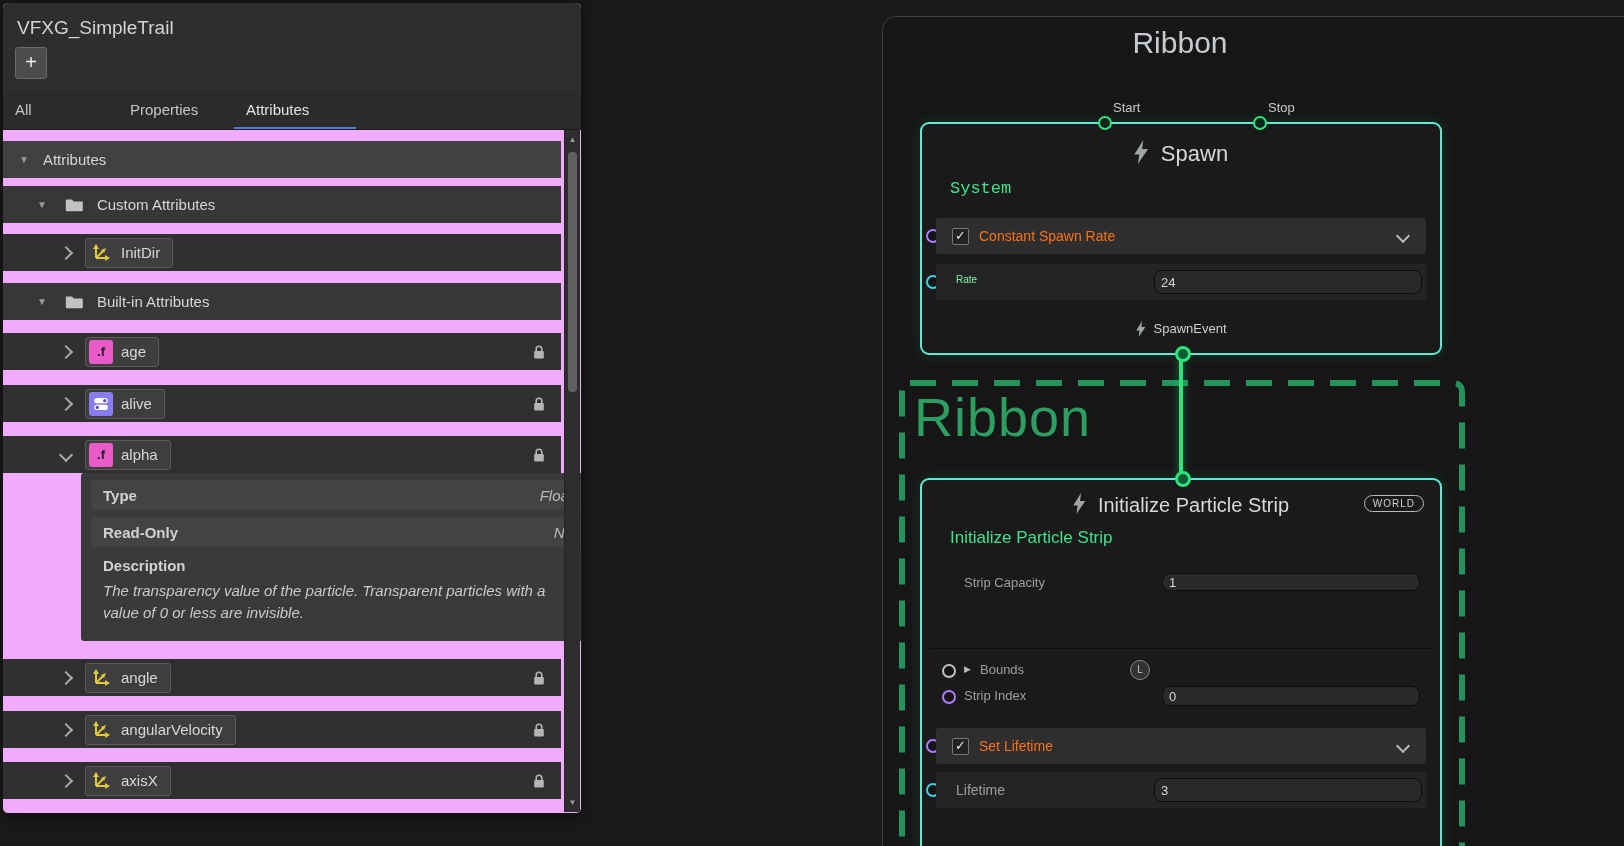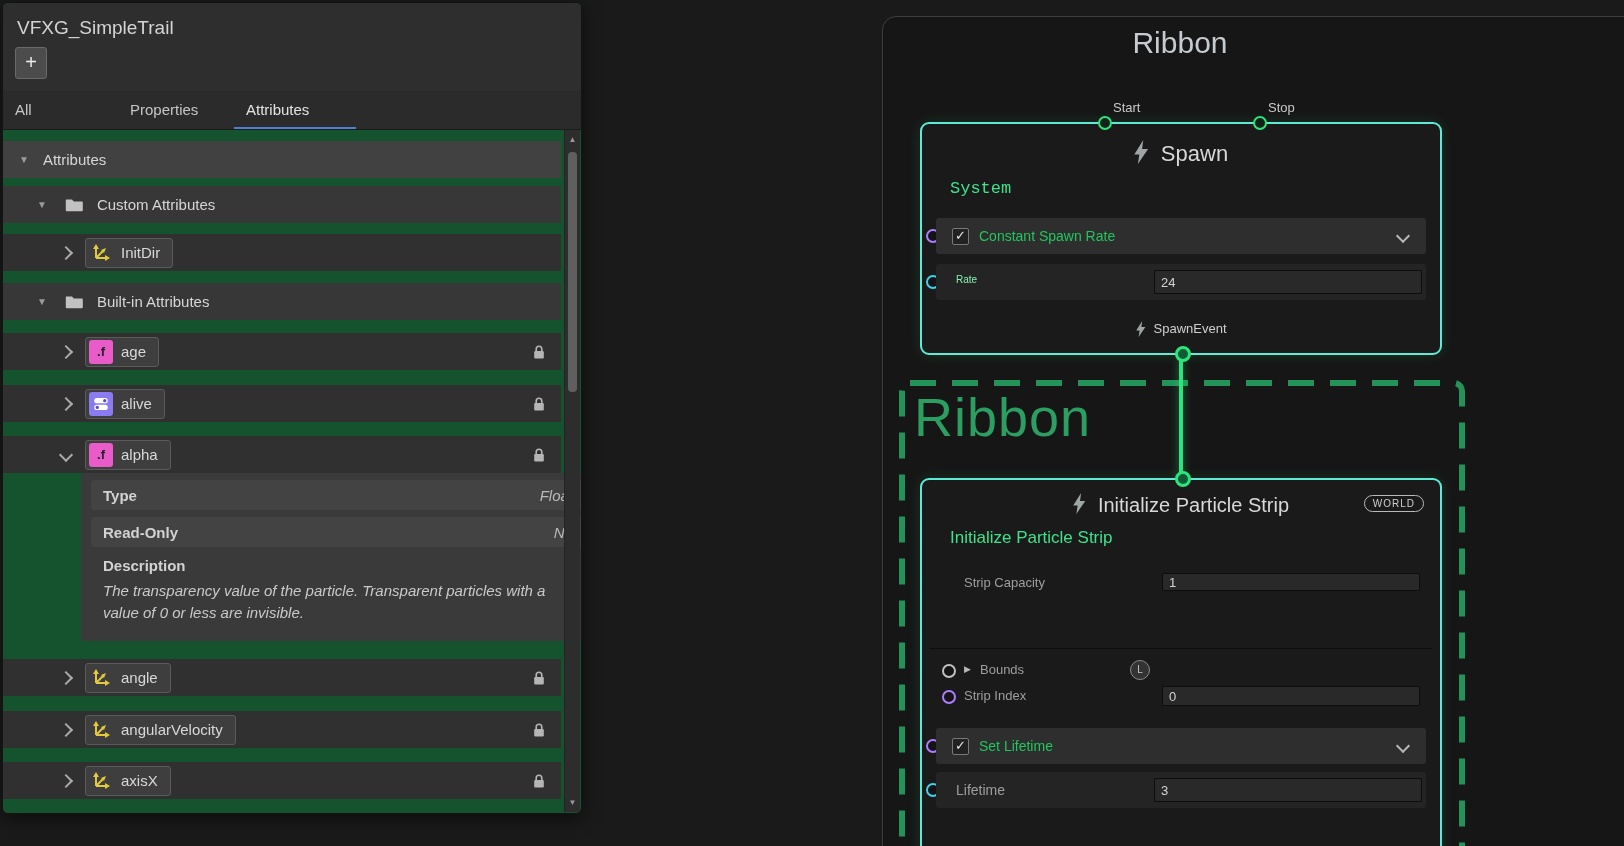--- a/index.html
+++ b/index.html
@@ -36,33 +36,33 @@
   .world-badge{position:absolute;right:16px;top:15px;border:1px solid #b9b9b9;border-radius:10px;
                font-size:10px;letter-spacing:1px;color:#d0d0d0;padding:2px 8px;background:#1a1a1a;}
   .ctx-label{position:absolute;left:28px;font-size:17px;color:#3ee28b;}
   .spawn .ctx-label{top:55px;font-family:Liberation Mono, monospace;} .init .ctx-label{top:48px;}
 
   .block{position:absolute;left:14px;width:490px;height:36px;background:#2e2e2e;
          border-radius:3px;display:flex;align-items:center;}
   .spawn .block1{top:94px;} .init .block-lifetime{top:248px;}
   .checkbox{width:15px;height:15px;background:#222;border:1px solid #787878;border-radius:2px;
             margin-left:16px;color:#e8e8e8;font-size:13px;line-height:13px;text-align:center;}
-  .blabel{margin-left:10px;font-size:14px;color:#22c55e;}
+  .blabel{margin-left:10px;font-size:14px;color:#f97316;}
   .dd-chev{position:absolute;right:18px;top:13px;width:8px;height:8px;
            border-right:2px solid #b9b9b9;border-bottom:2px solid #b9b9b9;transform:rotate(45deg);}
 
   .port{position:absolute;width:10px;height:10px;border-radius:50%;background:#141414;
         border:2px solid #fff;}
   .port.purple{border-color:#b07cff;} .port.cyan{border-color:#3fd2e6;} .port.gray{border-color:#c0c0c0;}
   .spawn .p-csr{left:4px;top:105px;} .spawn .p-rate{left:4px;top:151px;}
   .init .p-life{left:4px;top:259px;} .init .p-lifetime{left:4px;top:303px;}
 
   .rate-row{position:absolute;left:14px;top:140px;width:490px;height:36px;background:#242424;border-radius:3px;}
   .rate-row .rlabel{position:absolute;left:20px;top:10px;font-size:10px;color:#86efac;}
-  .vfx-input{position:absolute;background:#292929;border:1px solid #0d0d0d;border-radius:2px;
+  .vfx-input{position:absolute;background:#292929;border:1px solid #0d0d0d;border-radius:8px;
              color:#d4d4d4;font-size:13px;padding:0 6px;font-family:inherit;outline:none;}
   .rate-input{left:218px;top:6px;width:254px;height:22px;}
 
   .spawn-event{position:absolute;left:0;right:0;top:197px;display:flex;justify-content:center;
                gap:8px;align-items:flex-start;font-size:13px;color:#cfcfcf;}
   .out-port,.in-port{position:absolute;left:253px;width:10px;height:10px;border-radius:50%;
                background:#0e5b35;border:3px solid #2be57c;}
   .out-port{bottom:-9px;} .in-port{top:-9px;}
 
   .fields{position:absolute;left:14px;top:92px;width:490px;}
@@ -84,21 +84,21 @@
   .strip-row{position:absolute;left:14px;top:206px;width:490px;height:22px;}
   .strip-row .port{left:6px;top:4px;}
   .strip-row .slabel{position:absolute;left:28px;top:2px;font-size:13px;color:#9e9e9e;}
   .strip-input{left:226px;top:0;width:244px;height:18px;}
 
   .life-row{position:absolute;left:14px;top:292px;width:490px;height:36px;background:#242424;border-radius:3px;}
   .life-row .rlabel{position:absolute;left:20px;top:10px;font-size:14px;color:#9e9e9e;}
   .life-input{left:218px;top:6px;width:254px;height:22px;}
 
   
-  .blackboard{position:absolute;left:2px;top:2px;width:578px;height:810px;background:#14532d;
+  .blackboard{position:absolute;left:2px;top:2px;width:578px;height:810px;background:#f0abfc;
               border:1px solid #141414;border-radius:6px;overflow:hidden;box-shadow:0 4px 18px rgba(0,0,0,.55);}
   .bb-header{position:absolute;left:0;top:0;right:0;height:88px;background:#2e2e2e;border-bottom:1px solid #222;}
   .bb-title{position:absolute;left:14px;top:14px;font-size:19px;color:#d4d4d4;}
   .bb-add{position:absolute;left:12px;top:44px;width:30px;height:30px;background:#4c4c4c;border:1px solid #6a6a6a;
           border-radius:3px;color:#ececec;font-size:20px;line-height:28px;text-align:center;cursor:default;}
   .bb-tabs{position:absolute;left:0;top:88px;right:0;height:38px;background:#2b2b2b;border-bottom:1px solid #1c1c1c;}
   .tab{position:absolute;top:0;height:38px;line-height:38px;font-size:15px;color:#c6c6c6;}
   .tab.all{left:12px;} .tab.props{left:127px;} .tab.attrs{left:243px;color:#e2e2e2;}
   .tab-underline{position:absolute;left:231px;bottom:0;width:122px;height:2px;background:#4e7fd0;}
 

